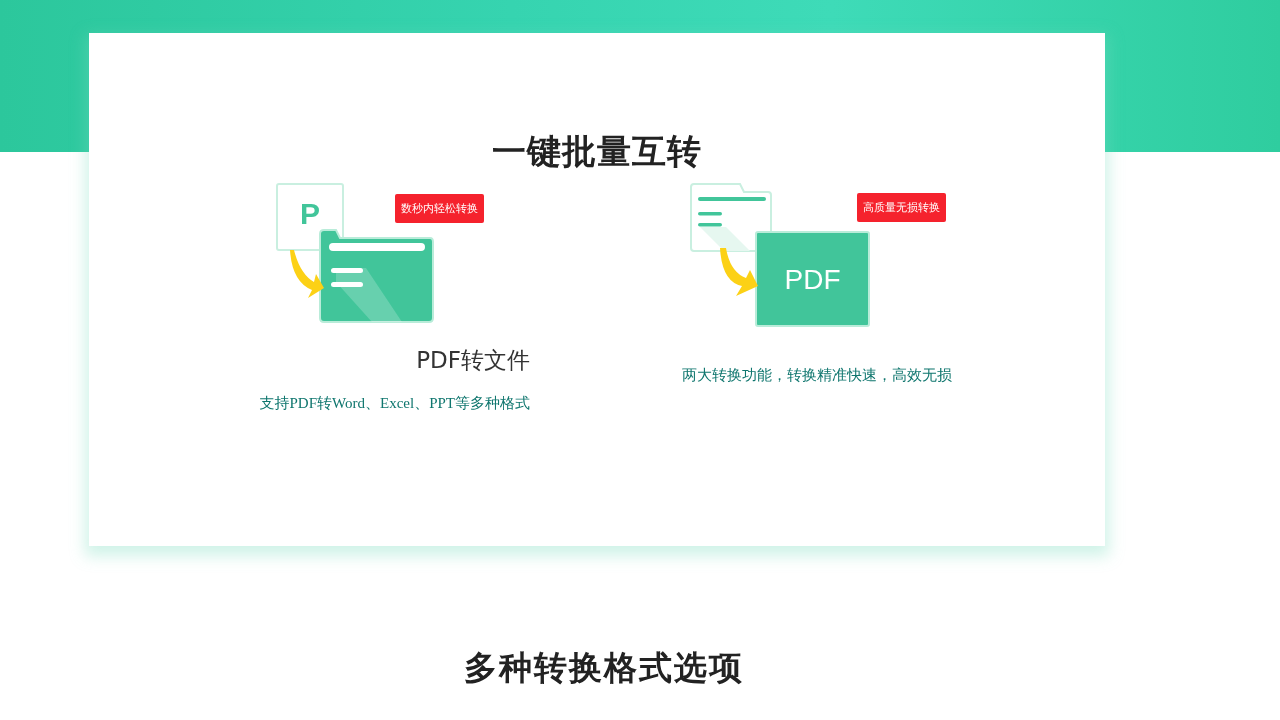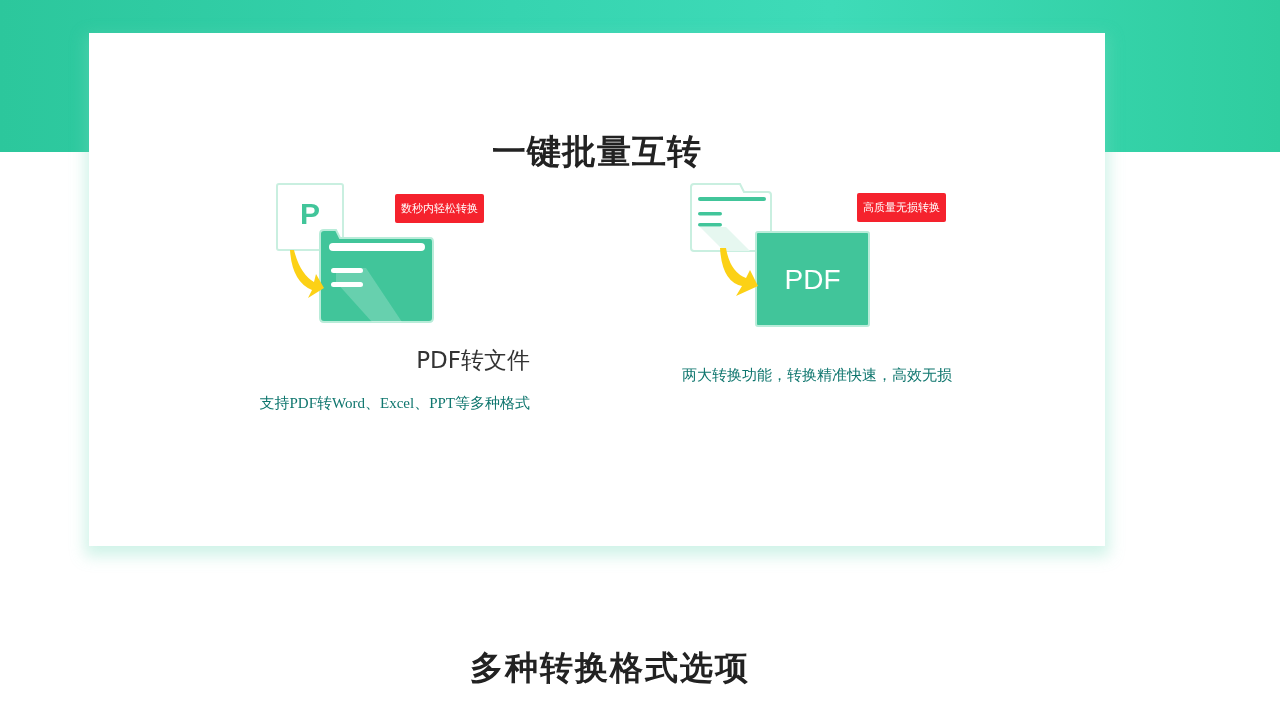--- a/index.html
+++ b/index.html
@@ -19,21 +19,21 @@
     }
     .feature { position: absolute; text-align: right; }
     .feature .name { font-size: 23px; color: #333; white-space: nowrap; }
     .feature .desc { font-size: 15px; color: #0f766e; white-space: nowrap; margin-top: 18px; font-family: Liberation Serif, serif; }
     .badge {
       position: absolute; background: #f5222d; color: #fff; font-size: 11px;
       height: 29px; line-height: 29px; padding: 0 6px; border-radius: 2px; white-space: nowrap;
     }
     .icon-wrap { position: absolute; }
     .section2-title {
-      position: absolute; left: 14px; width: 1192px; top: 646px;
+      position: absolute; left: 8px; width: 1192px; top: 646px;
       text-align: center; font-size: 33px; color: #222; letter-spacing: 2px;
     }
   </style>
 </head>
 <body>
 
 <div class="hero-bg"></div>
 
 <div class="card">
   <h2 class="card-title">一键批量互转</h2>

